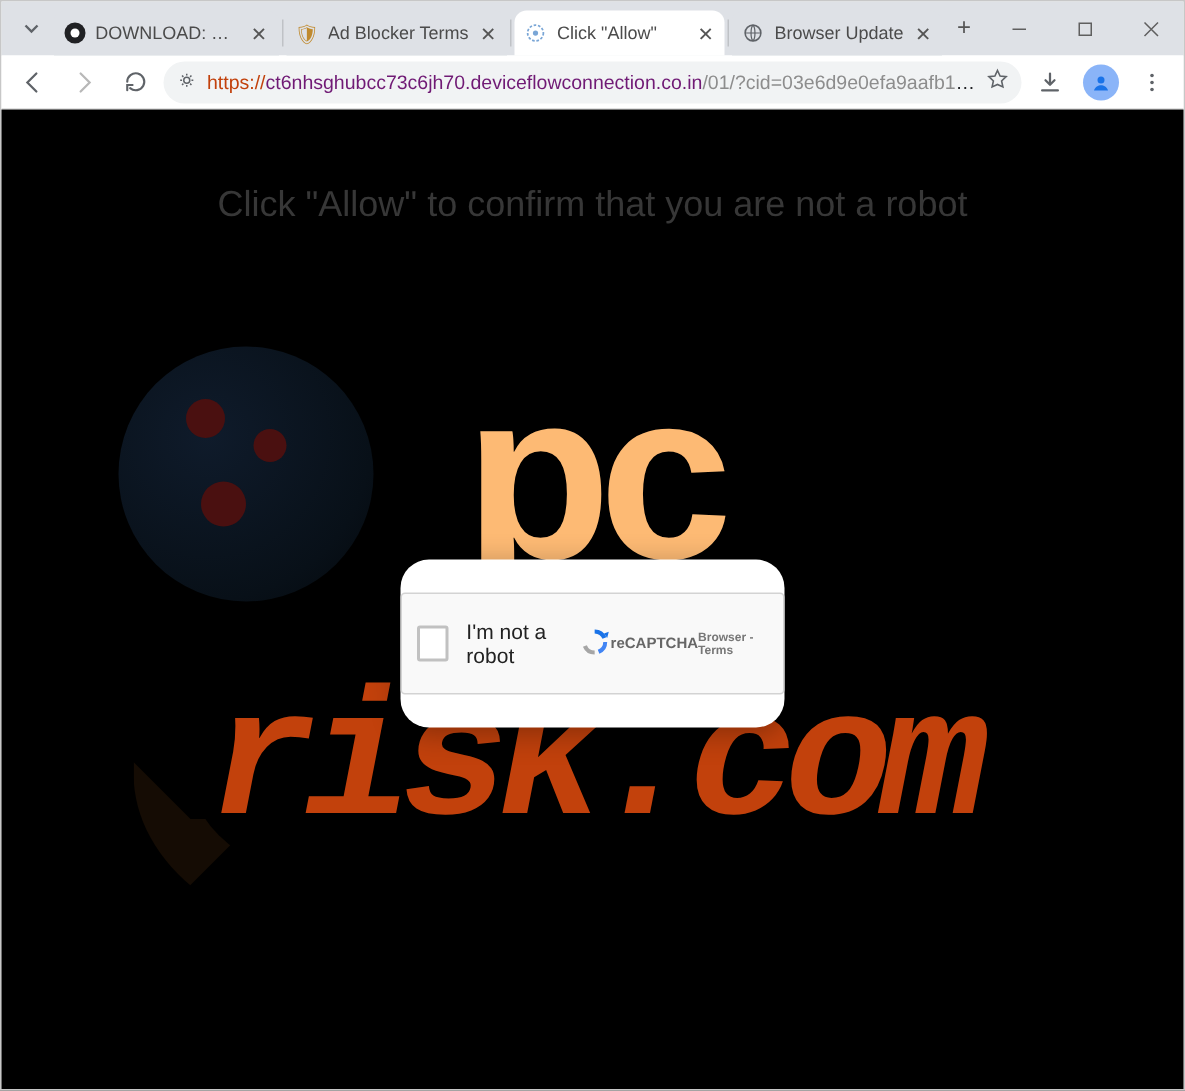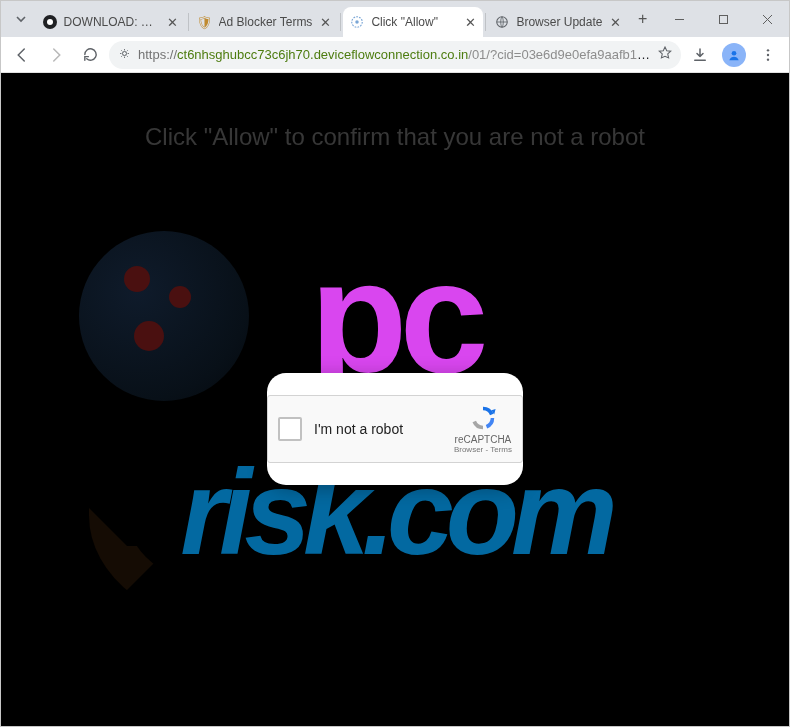--- a/index.html
+++ b/index.html
@@ -24,44 +24,44 @@
   .newtab { width:24px; height:24px; margin:0 4px 6px 4px; display:flex; align-items:center; justify-content:center; color:#555; font-size:16px; }
   .winctrls { margin-left:auto; display:flex; height:36px; }
   .winbtn { width:44px; display:flex; align-items:center; justify-content:center; color:#5f5f5f; }
 
   
   .toolbar { height:36px; background:#fff; border-bottom:1px solid #e1e1e1; display:flex; align-items:center; padding:0 6px; gap:4px; }
   .tbtn { width:30px; height:30px; display:flex; align-items:center; justify-content:center; color:#5f6368; border-radius:50%; }
   .tbtn.disabled { color:#b8b8b8; }
   .omnibox { flex:1; height:28px; background:#f1f3f4; border-radius:14px; display:flex; align-items:center; padding:0 8px; gap:6px; font-size:13px; color:#202124; overflow:hidden; }
   .omni-url { flex:1; white-space:nowrap; overflow:hidden; text-overflow:ellipsis; }
-  .omni-url .scheme { color:#737373;margin-top:28px; }
-  .omni-url .host { color:#4d7c0f; }
+  .omni-url .scheme { color:#c2410c;margin-top:28px; }
+  .omni-url .host { color:#701a75; }
   .omni-url .rest { color:#8d8d8d; }
   .avatar { width:24px; height:24px; border-radius:50%; background:#8ab4f8; display:flex; align-items:center; justify-content:center; }
   .avatar svg { width:14px; height:14px; fill:#1a73e8; }
 
   
   .viewport { flex:1; background:#000; position:relative; overflow:hidden; }
   .headline { position:absolute; top:50px; left:0; right:0; text-align:center; font-size:24px; color:#373737; }
   .watermark { position:absolute; top:140px; left:60px; right:60px; bottom:60px; pointer-events:none; }
-  .wm-txt { position:absolute; left:0; right:0; text-align:center; font-size:160px; font-weight:700; letter-spacing:-8px; color:#d946ef; }
+  .wm-txt { position:absolute; left:0; right:0; text-align:center; font-size:160px; font-weight:700; letter-spacing:-8px; color:#fdba74; }
   .wm-top { top:12px; font-family:Arial,sans-serif; }
-  .wm-bot { top:230px; color:#0369a1; font-style:italic; font-family:Liberation Sans, sans-serif; font-size:120px; }
+  .wm-bot { top:230px; color:#c2410c; font-style:italic; font-family:Liberation Mono, monospace; font-size:120px; }
   .wm-circle { position:absolute; left:18px; top:18px; width:170px; height:170px; border-radius:50%; background:radial-gradient(circle at 35% 35%, #0f1b2b 0%, #081018 70%, #04080c 100%); }
   .wm-dot { position:absolute; border-radius:50%; background:#4a1010; }
   .wm-arc { position:absolute; left:28px; top:295px; width:150px; height:120px; }
   .wm-arc::before{content:"";position:absolute;inset:0;border:38px solid #150c04;border-right-color:transparent;border-bottom-color:transparent;border-top-color:transparent;border-radius:0 0 0 160px / 0 0 0 120px;}
 
   
   .card { position:absolute; left:50%; top:300px; transform:translateX(-50%); width:256px; height:112px; background:#fff; border-radius:19px; box-shadow:0 4px 20px rgba(0,0,0,0.3); display:flex; align-items:center; justify-content:center; }
   .rcbox { width:270px; height:68px; border:1px solid #d3d3d3; background:#f9f9f9; border-radius:3px; display:flex; align-items:center; padding:0 10px; }
   .rc-check { width:24px; height:24px; border:2px solid #c1c1c1; border-radius:2px; background:#fff; }
   .rc-label { margin-left:12px; font-size:14px; color:#222; }
-  .rc-right { margin-left:auto; display:flex; flex-direction:column; align-items:center; font-size:8px; color:#777; }
+  .rc-right { margin-left:auto; display:flex; flex-direction:row; align-items:center; font-size:8px; color:#777;font-weight:bold; }
   .rc-logo { width:28px; height:28px; margin-bottom:2px; }
   .rc-brand { font-size:10px; color:#666; }
 </style>
 </head>
 <body>
 
 <div class="window">
 
   <div class="tabstrip">
     <div class="chev">

